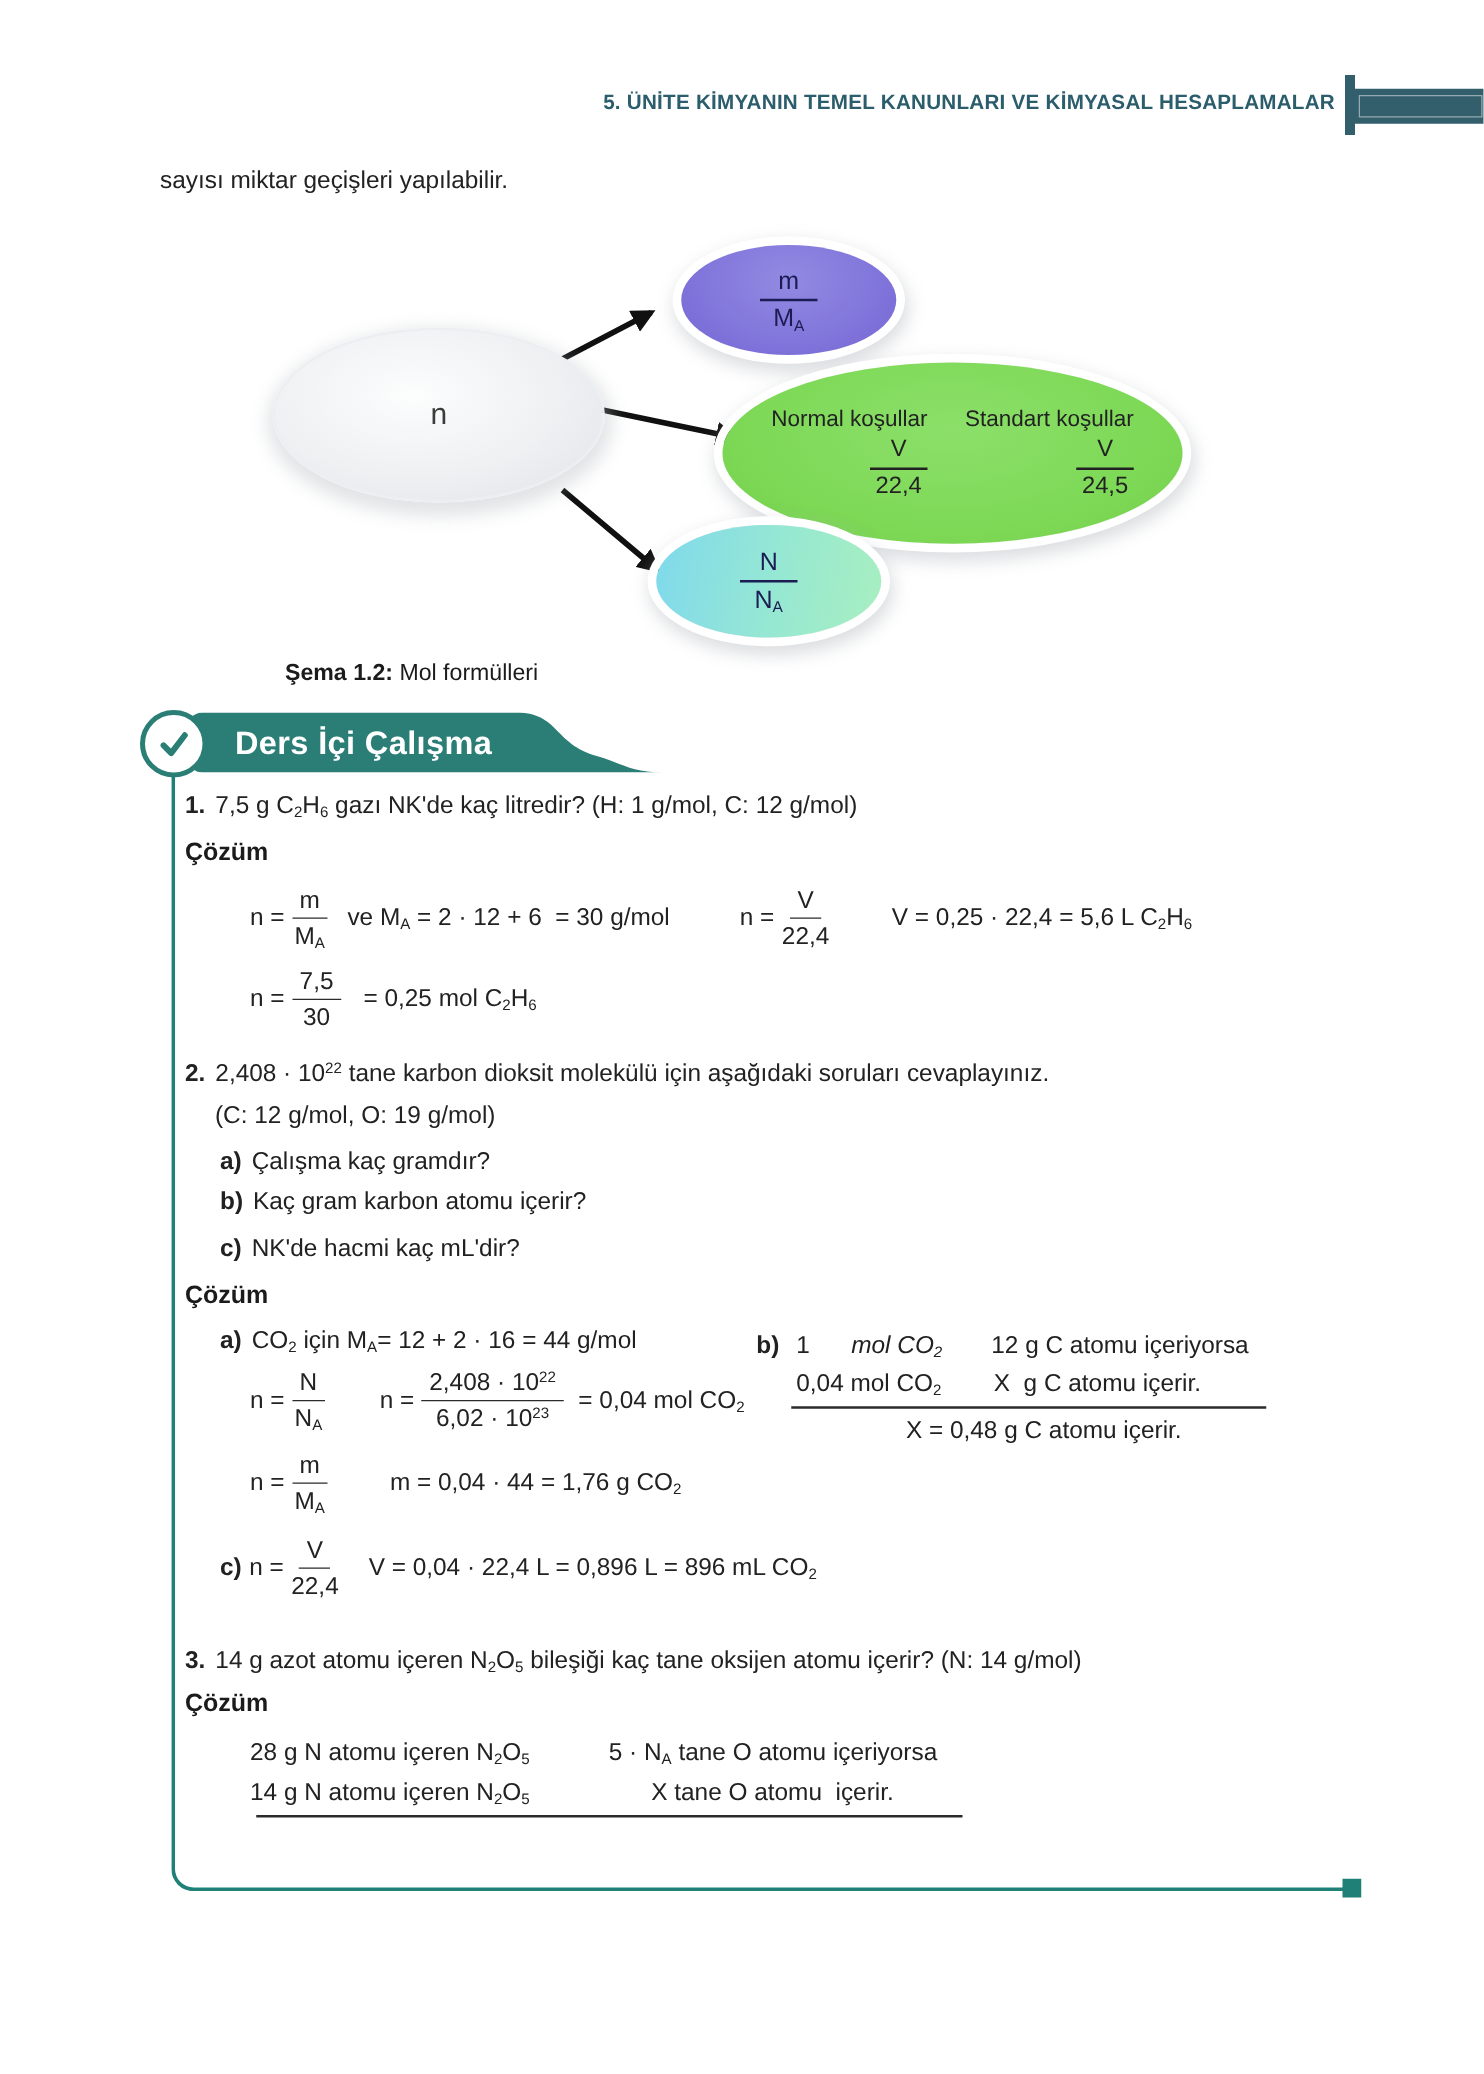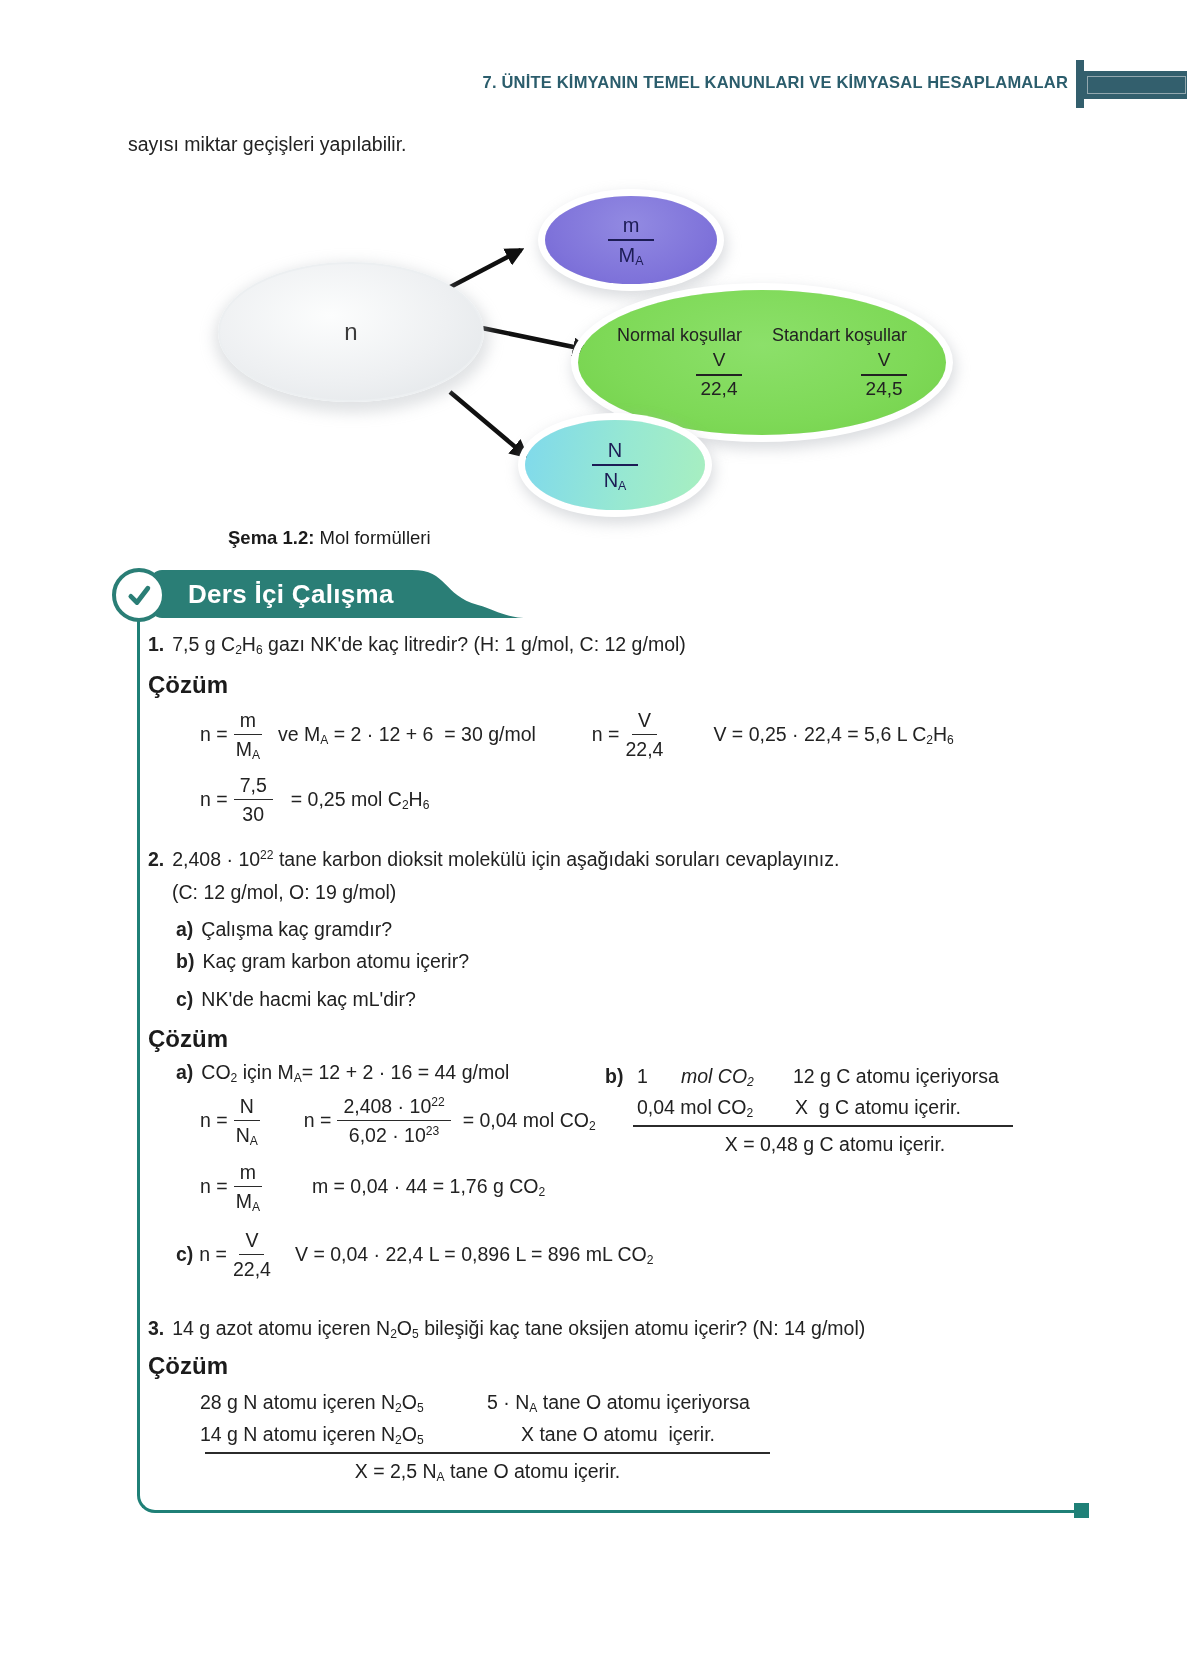--- a/index.html
+++ b/index.html
@@ -52,40 +52,40 @@
         border:4px solid #2a7e76;box-sizing:border-box;display:flex;align-items:center;justify-content:center;z-index:4;}
 
   
   .work-box{left:137px;top:620px;width:941px;height:890px;border-left:3px solid #1f8077;
         border-bottom:3px solid #1f8077;border-bottom-left-radius:18px;}
   .work-box:after{content:"";position:absolute;right:-8px;bottom:-8px;width:15px;height:15px;background:#1f8077;}
 
   
   .txt{font-size:19.5px;color:#222;}
   .qrow{display:flex;gap:8px;align-items:baseline;}
-  .cozum{font-size:24px;font-weight:bold;color:#1b1b1b;}
+  .cozum{font-size:20px;font-weight:bold;color:#1b1b1b;}
   .frow{display:flex;align-items:center;font-size:19.5px;color:#222;}
   .frac{display:inline-flex;flex-direction:column;align-items:center;font-size:19.5px;line-height:1.25;margin:0 6px;}
   .frac .fn{padding:0 6px 2px;border-bottom:1.8px solid #2b2b2b;text-align:center;white-space:pre-wrap;}
   .frac .fd{padding-top:2px;white-space:pre-wrap;}
   .itemrow{display:flex;gap:8px;align-items:baseline;font-size:19.5px;}
   .bblock{left:605px;top:1063px;width:412px;font-size:19.5px;}
   .bblock span{position:absolute;white-space:pre-wrap;}
   .bline{position:absolute;left:28px;top:62px;width:380px;border-top:2px solid #2b2b2b;}
   .bres{left:50px;top:70px;width:360px;text-align:center;}
   .p3line{left:205px;top:1452px;width:565px;border-top:2px solid #2b2b2b;}
   .p3res{left:205px;top:1460px;width:565px;text-align:center;font-size:19.5px;}
   .page-num{left:0;top:1538px;width:1130px;text-align:center;font-size:20px;color:#222;}
 </style>
 </head>
 <body>
 
 <div class="page">
 
-  <div class="abs header-title" data-bind="header.title">7. ÜNİTE KİMYANIN TEMEL KANUNLARI VE KİMYASAL HESAPLAMALAR</div>
+  <div class="abs header-title" data-bind="header.title">5. ÜNİTE KİMYANIN TEMEL KANUNLARI VE KİMYASAL HESAPLAMALAR</div>
   <div class="abs decor-bar"></div>
   <div class="abs decor-box"></div>
 
   <div class="abs intro">
     <span class="l2" data-bind="intro.line2">sayısı miktar geçişleri yapılabilir.</span>
   </div>
 
   <svg class="abs diagram-arrows" viewBox="0 0 1187 540">
     <defs>
       <marker id="ah" viewBox="0 0 10 10" refX="8" refY="5" markerWidth="4.2" markerHeight="4.2" orient="auto-start-reverse">
@@ -255,15 +255,14 @@
     <span class="bold" data-bind="problem3.number">3.</span>
     <span data-bind-rich="problem3.question">14 g azot atomu içeren N<sub>2</sub>O<sub>5</sub> bileşiği kaç tane oksijen atomu içerir? (N: 14 g/mol)</span>
   </div>
   <div class="abs cozum" style="left:148px;top:1352px;" data-bind="problem3.solution_label">Çözüm</div>
 
   <span class="abs txt" style="left:200px;top:1391px;" data-bind-rich="problem3.row1_left">28 g N atomu içeren N<sub>2</sub>O<sub>5</sub></span>
   <span class="abs txt" style="left:487px;top:1391px;white-space:pre-wrap;" data-bind-rich="problem3.row1_right">5 · N<sub>A</sub> tane O atomu içeriyorsa</span>
   <span class="abs txt" style="left:200px;top:1423px;" data-bind-rich="problem3.row2_left">14 g N atomu içeren N<sub>2</sub>O<sub>5</sub></span>
   <span class="abs txt" style="left:521px;top:1423px;white-space:pre-wrap;" data-bind-rich="problem3.row2_right">X tane O atomu  içerir.</span>
   <div class="abs p3line"></div>
-  <div class="abs p3res" data-bind-rich="problem3.result">X = 2,5 N<sub>A</sub> tane O atomu içerir.</div>
 
 </div>
 
 </body></html>

